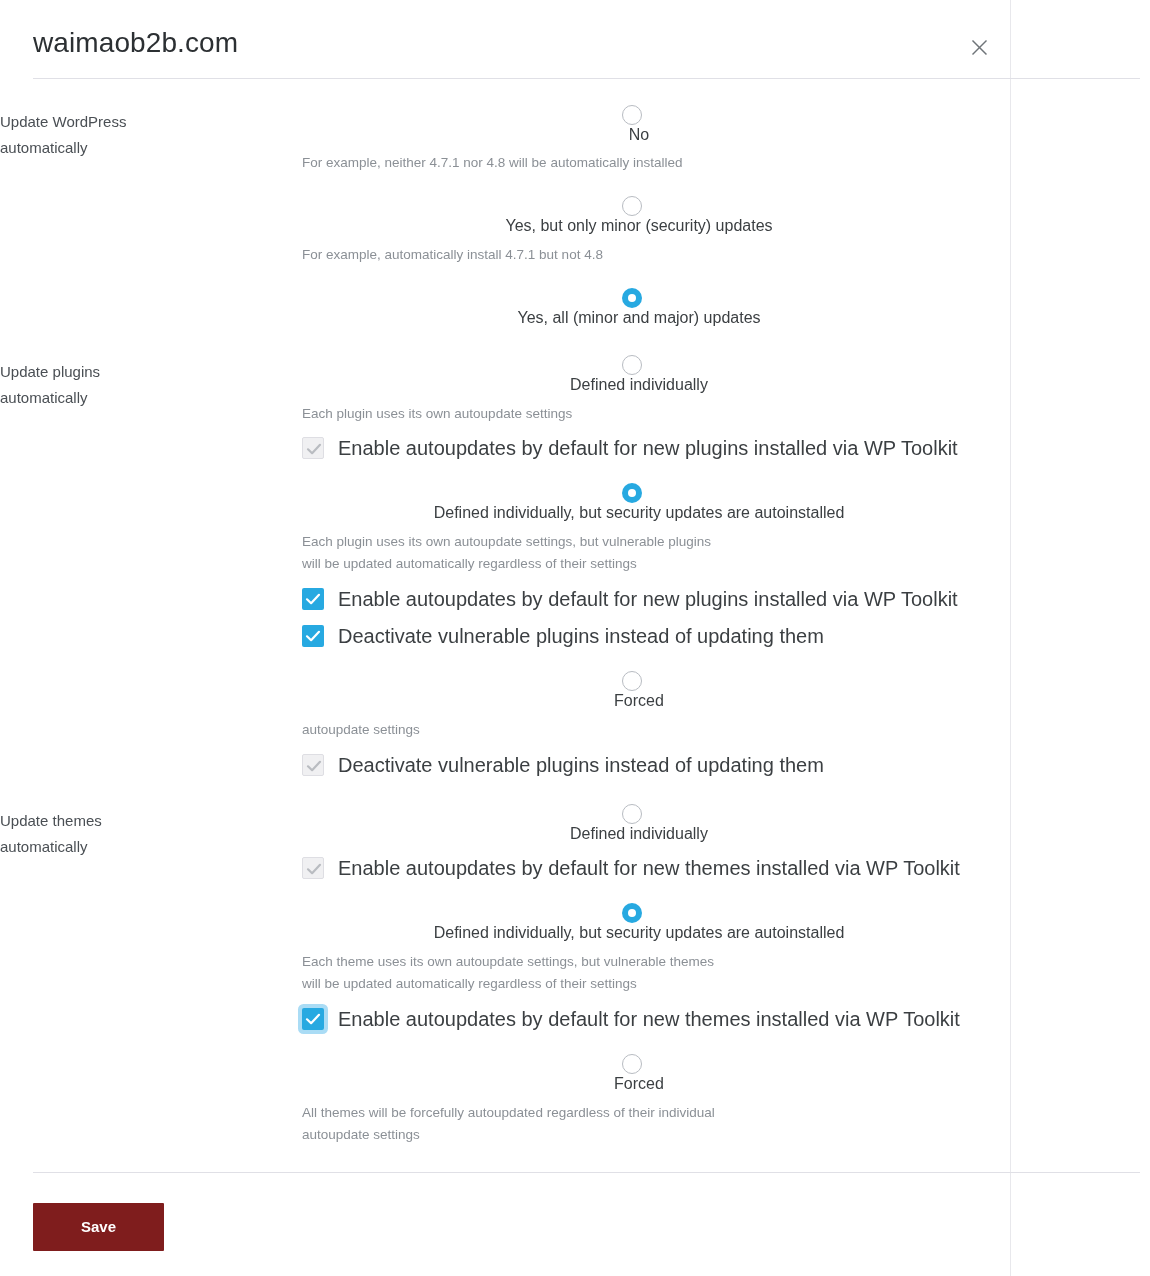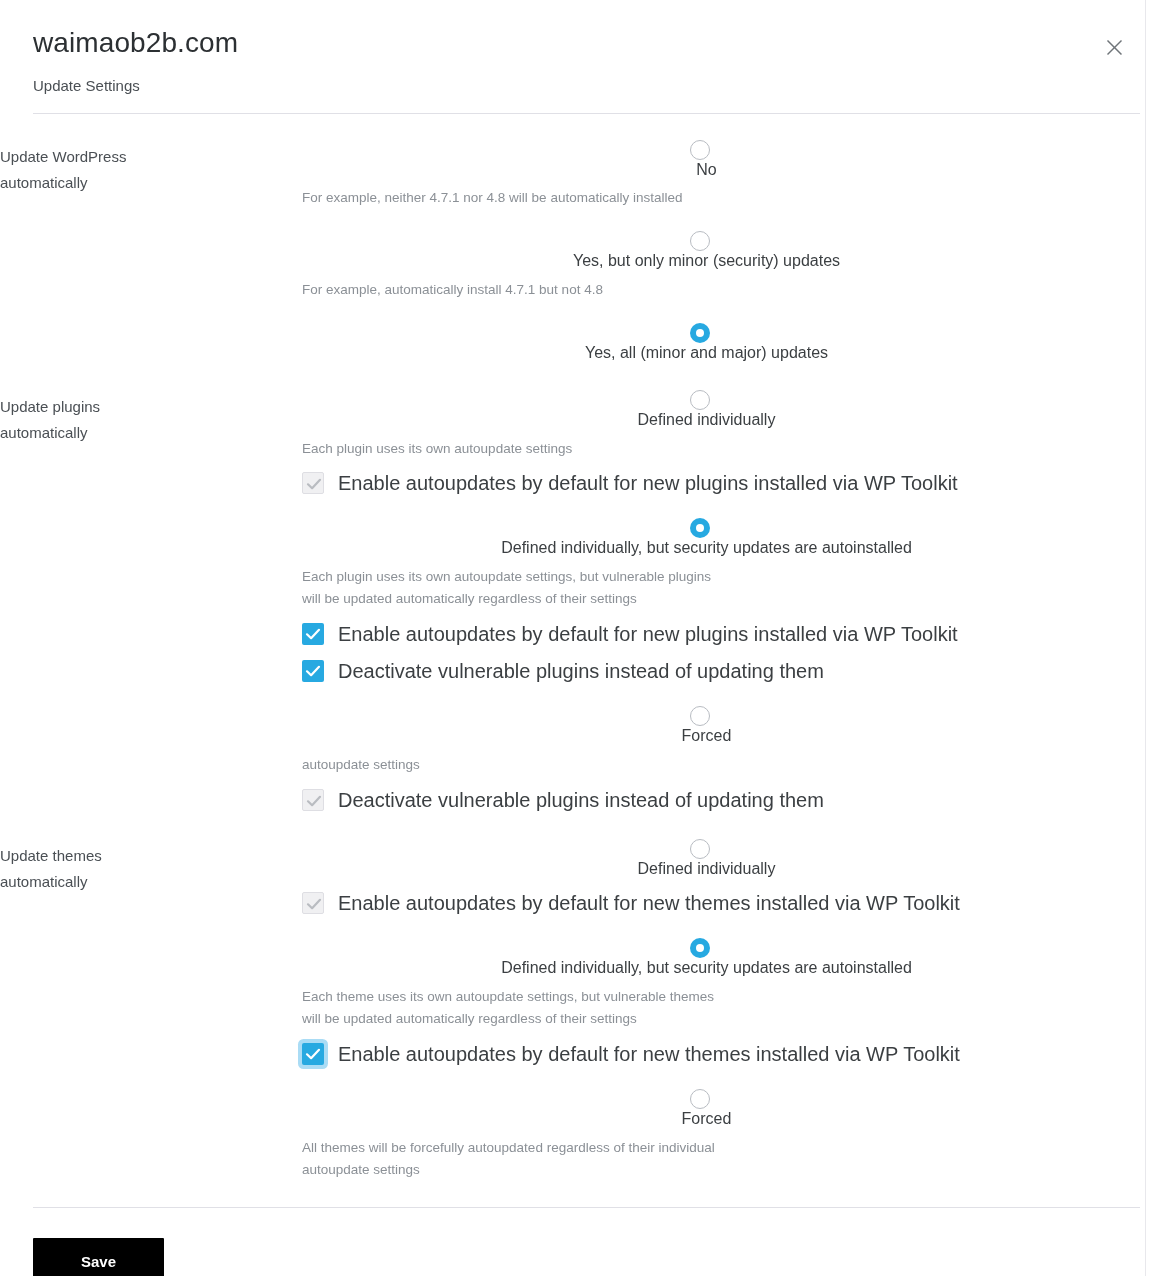--- a/index.html
+++ b/index.html
@@ -12,21 +12,21 @@
     width: 1150px;
     height: 1276px;
     font-family: "Liberation Sans", "DejaVu Sans", sans-serif;
     color: #3b3f42;
     position: relative;
     overflow: hidden;
   }
 
   .panel {
     position: relative;
-    width: 1146px;
+    width: 1011px;
     height: 1276px;
     border-right: 1px solid #e8e8ec;
     background: #fff;
   }
 
   
   .header {
     padding: 26px 33px 0 33px;
     position: relative;
   }
@@ -173,21 +173,21 @@
     height: 1px;
     background: #e0e0e6;
     margin: 27px 0 0 33px;
     width: 1107px;
   }
   .footer {
     padding: 30px 0 0 33px;
   }
   .save-btn {
     display: inline-block;
-    background: #000000;
+    background: #7f1d1d;
     color: #ffffff;
     font-size: 15px;
     font-weight: 700;
     border: none;
     padding: 0 24px;
     height: 48px;
     line-height: 48px;
     min-width: 131px;
     text-align: center;
     cursor: pointer;
@@ -195,21 +195,20 @@
     border-radius: 1px;
   }
 </style>
 </head>
 <body>
 
 <div class="panel">
 
   <div class="header">
     <h1 class="title">waimaob2b.com</h1>
-    <div class="subtitle">Update Settings</div>
     <button class="close-btn" aria-label="Close">
       <svg width="17" height="17" viewBox="0 0 17 17">
         <line x1="1.5" y1="1.5" x2="15.5" y2="15.5" stroke="#6f7479" stroke-width="1.5"></line>
         <line x1="15.5" y1="1.5" x2="1.5" y2="15.5" stroke="#6f7479" stroke-width="1.5"></line>
       </svg>
     </button>
   </div>
 
   <div class="divider"></div>
 

